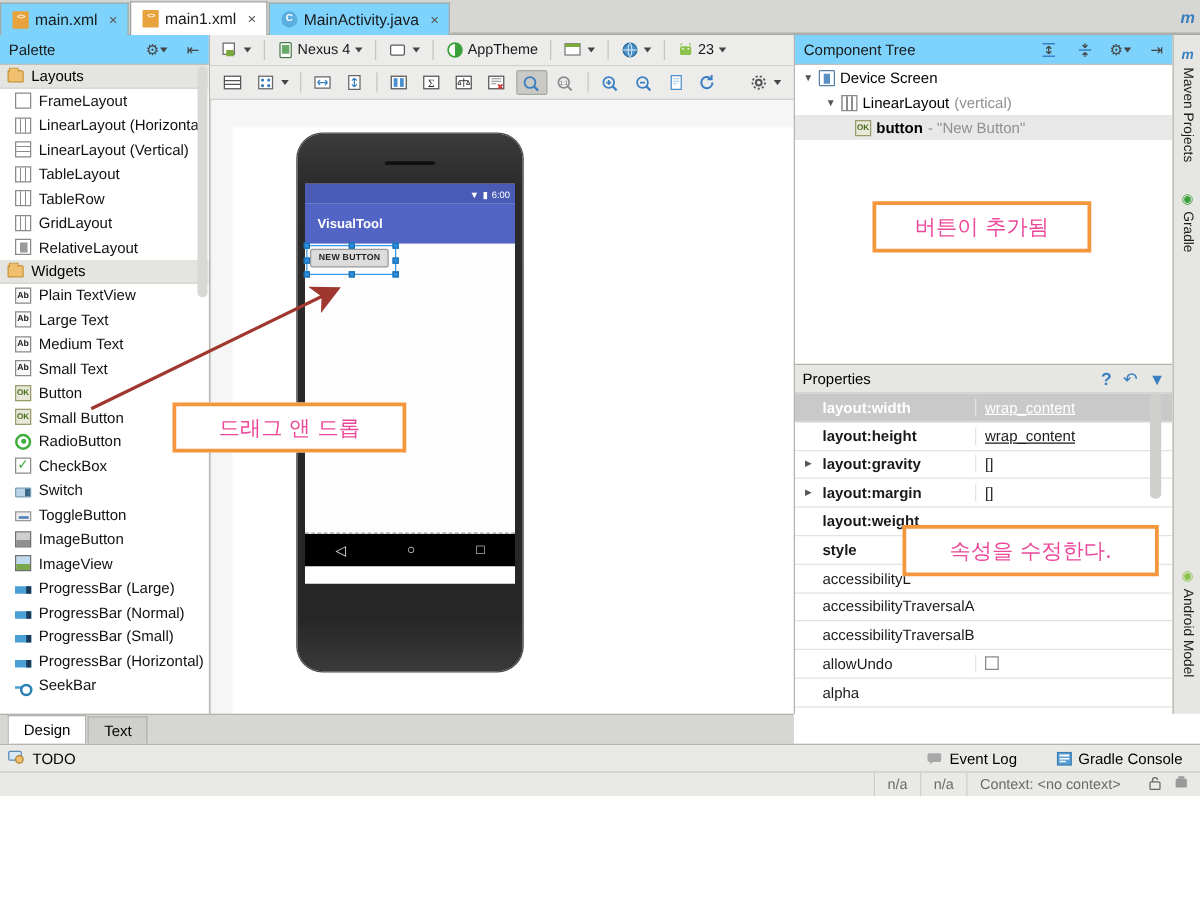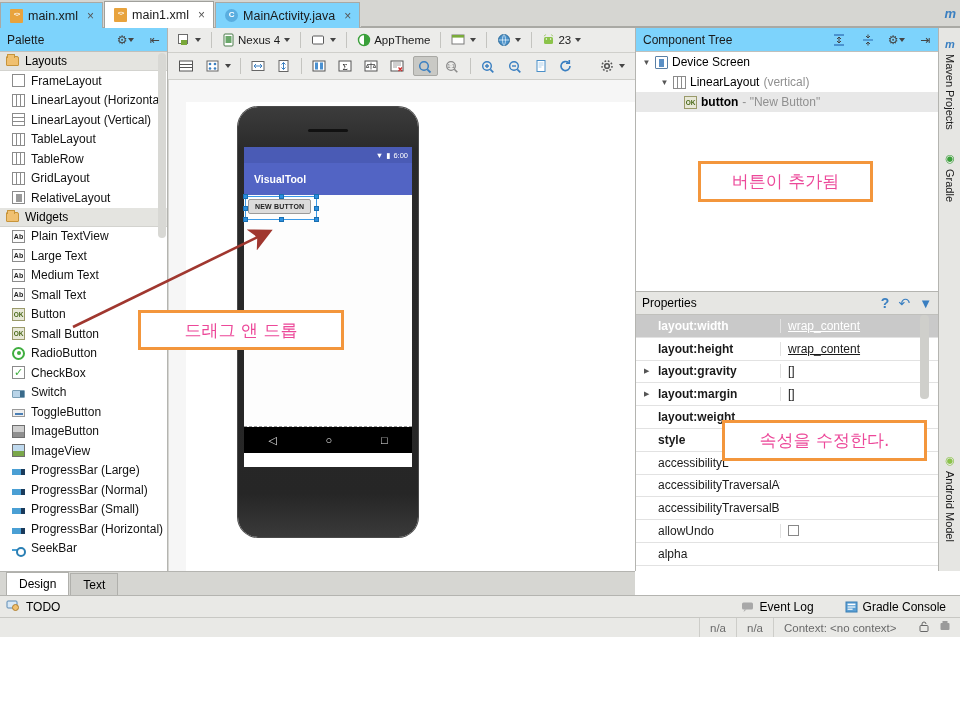--- a/index.html
+++ b/index.html
@@ -267,21 +267,21 @@
   }
 
   
   .anno {
     position:absolute; background:#ffffff; border:3px solid #f3963c;
     display:flex; align-items:center; justify-content:center;
     font-size:17px; color:#ec4899; font-weight:normal; z-index:40;
     font-family:"DejaVu Sans","Liberation Sans",sans-serif;
   }
   #anno-added { left:698px; top:161px; width:175px; height:41px; }
-  #anno-drag  { left:138px; top:310px; width:206px; height:40px; }
+  #anno-drag  { left:138px; top:322px; width:187px; height:40px; }
   #anno-props { left:722px; top:420px; width:205px; height:41px; }
 
   svg.arrow-layer {
     position:absolute; left:0; top:0; width:960px; height:720px;
     pointer-events:none; z-index:35;
   }
   .logo-m {
     position:absolute; right:4px; top:6px; font-size:13px; font-weight:bold;
     color:#3a7fc1; font-style:italic; z-index:5;
   }

